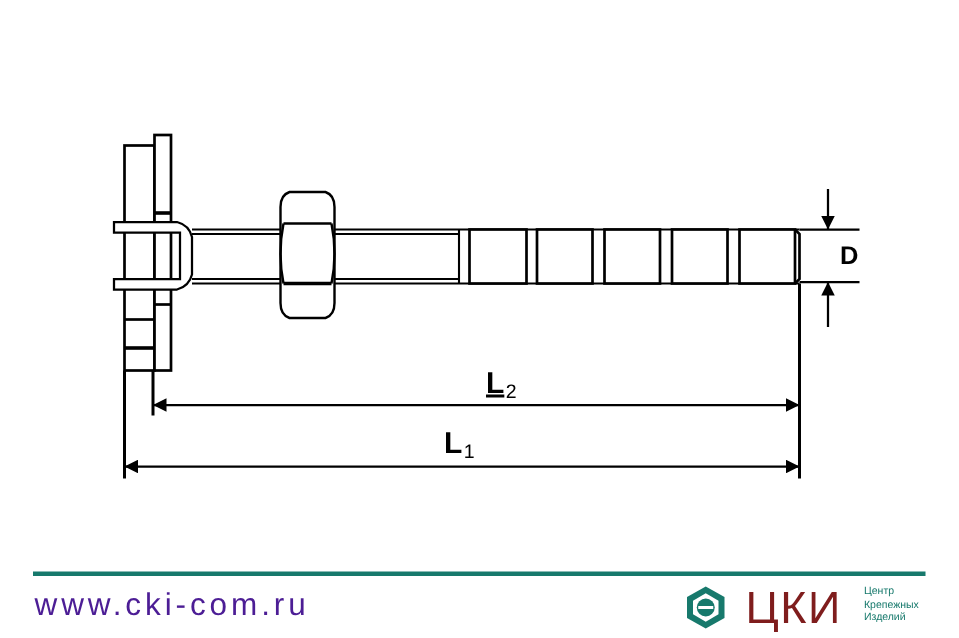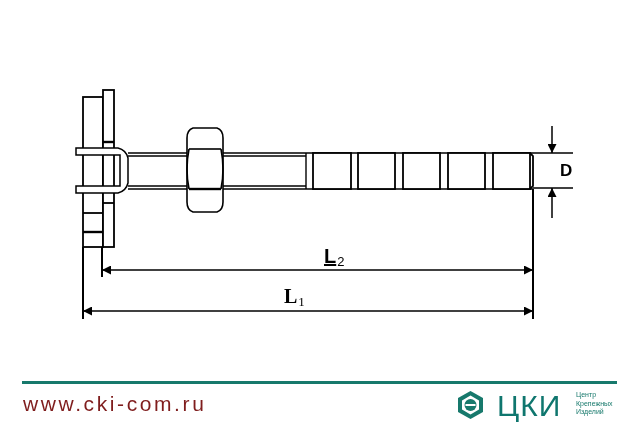--- a/index.html
+++ b/index.html
@@ -1,26 +1,26 @@
 <!DOCTYPE html>
 <html><head>
 <meta charset="utf-8">
 <style>
   html, body { margin:0; padding:0; background:#ffffff; }
   body { width:639px; height:425px; position:relative; overflow:hidden; font-family:"Liberation Sans", sans-serif; }
   #drawing { position:absolute; left:0; top:0; width:639px; height:425px; }
   .dim-label { position:absolute; font-family:"Liberation Sans", sans-serif; font-weight:bold; color:#000; line-height:1; }
   .dim-label .sub { font-size:13px; font-weight:normal; position:relative; top:3px; margin-left:1px; }
   #label-l2 { left:324px; top:246px; font-size:20px;text-decoration:underline; }
-  #label-l1 { left:284px; top:286px; font-size:20px;font-family:Liberation Serif, serif; }
+  #label-l1 { left:296px; top:286px; font-size:20px; }
   #label-d { left:560px; top:162px; font-size:17px; }
   #footer-line { position:absolute; left:22px; top:381px; width:595px; height:3px; background:#17796c; }
-  #website { position:absolute; left:23px; top:392px; font-size:21px; letter-spacing:2.6px; color:#7f1d1d; font-family:"Liberation Sans", sans-serif; }
+  #website { position:absolute; left:23px; top:392px; font-size:21px; letter-spacing:2.6px; color:#4c1d95; font-family:"Liberation Sans", sans-serif; }
   #logo-mark { position:absolute; left:457px; top:390px; width:27px; height:30px; }
-  #logo-text { position:absolute; left:497px; top:389px; font-size:30px; color:#0f766e; font-family:"Liberation Sans", sans-serif; letter-spacing:1px; }
+  #logo-text { position:absolute; left:497px; top:389px; font-size:30px; color:#7f1d1d; font-family:"Liberation Sans", sans-serif; letter-spacing:1px; }
   #logo-sub { position:absolute; left:576px; top:391px; font-size:7px; line-height:8.6px; color:#17796c; font-family:"Liberation Sans", sans-serif; }
   #logo-sub span { display:block; }
 </style>
 </head>
 <body>
 
 <svg id="drawing" viewBox="0 0 639 425" xmlns="http://www.w3.org/2000/svg">
   <defs>
     <marker id="arrow" viewBox="0 0 10 10" refX="10" refY="5" markerWidth="8" markerHeight="6" orient="auto-start-reverse">
       <path d="M0,0 L10,5 L0,10 z" fill="#000"></path>

